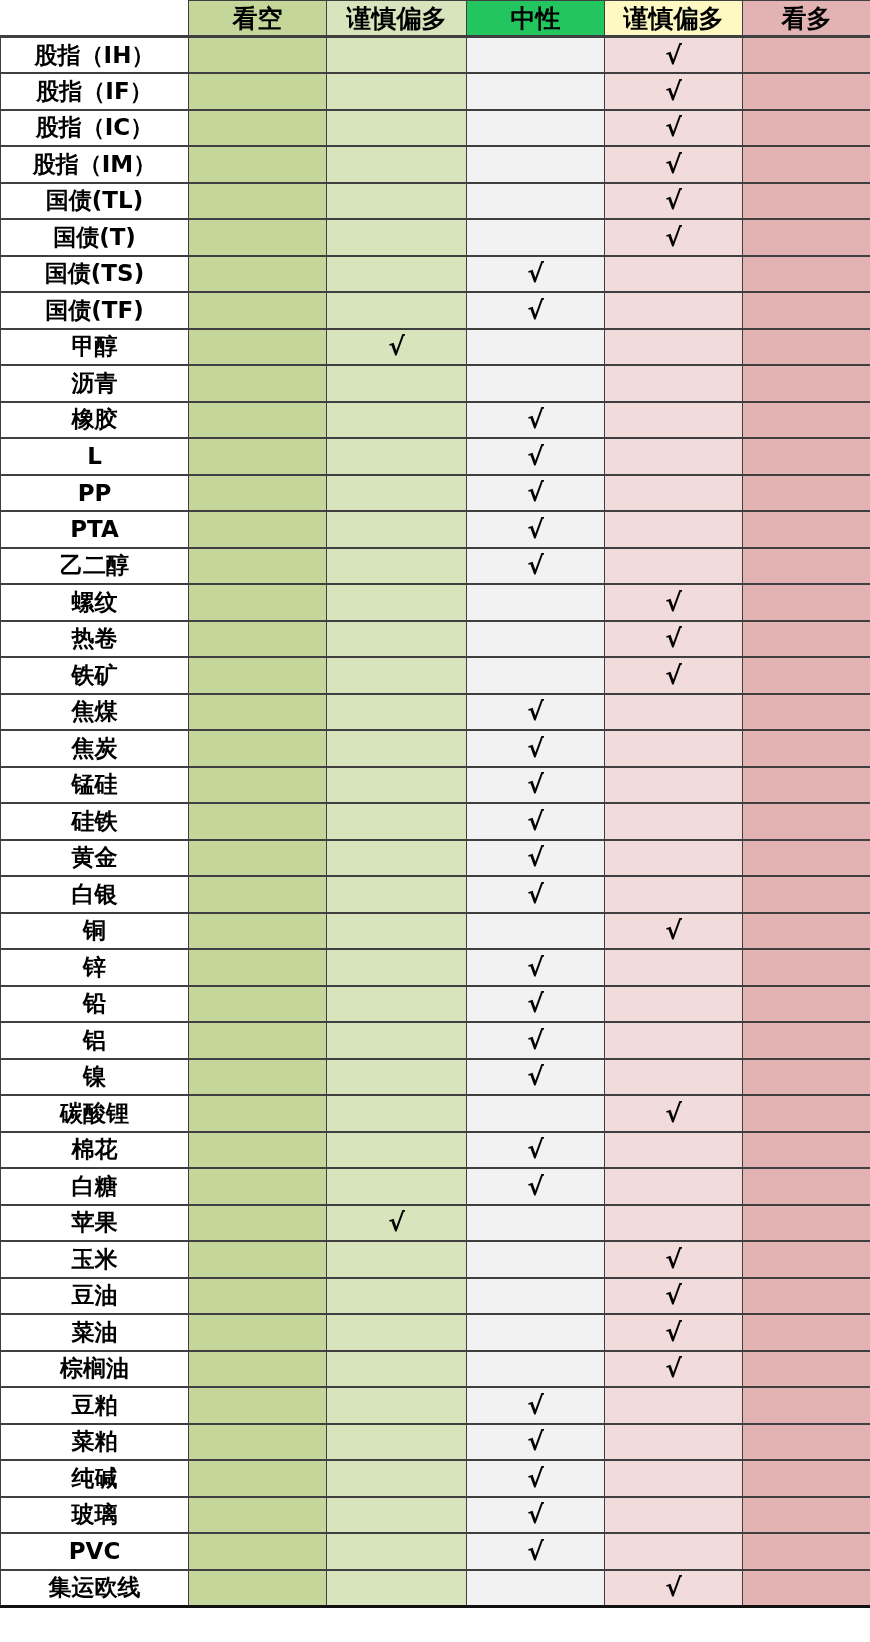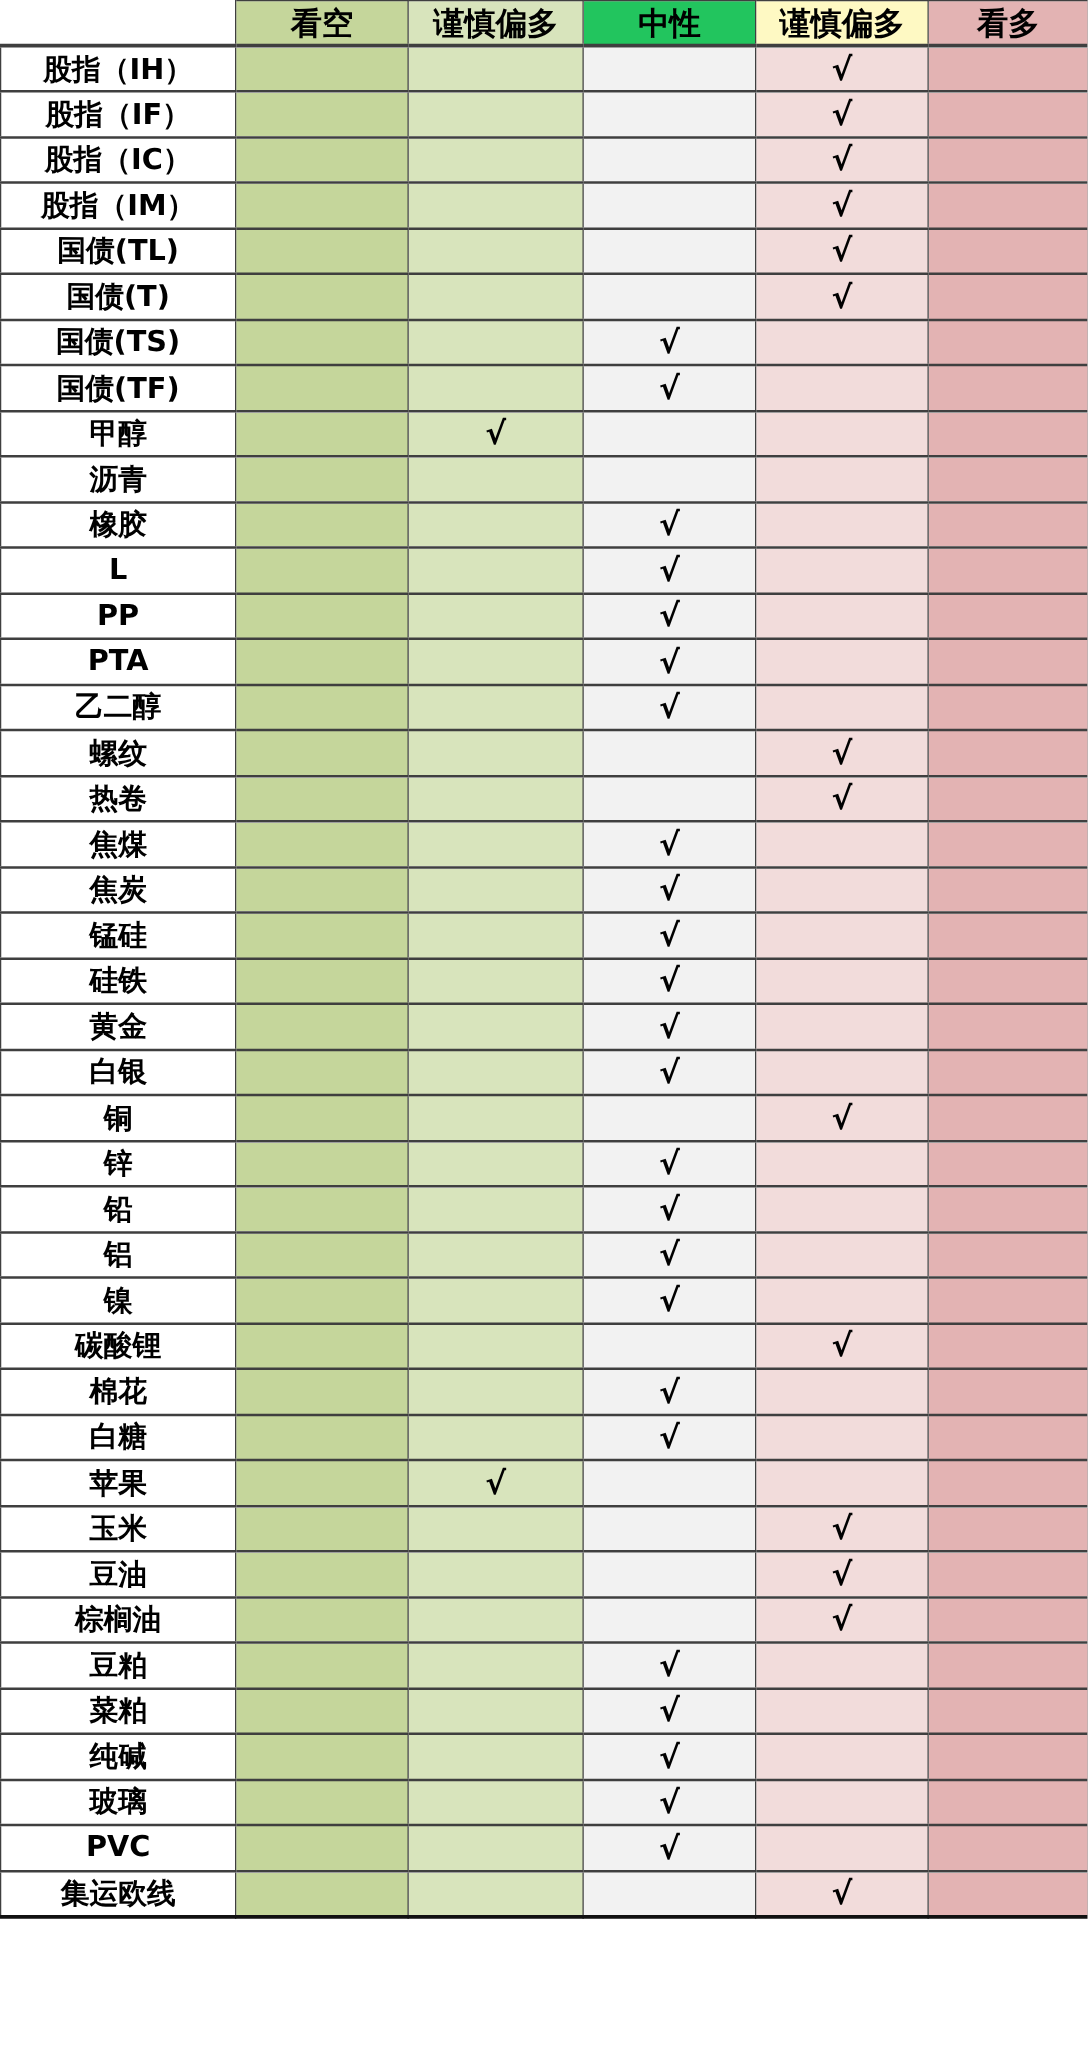--- a/index.html
+++ b/index.html
@@ -206,20 +206,28 @@
         </tr>
         <tr>
           <th class="rowlabel">热卷</th>
           <td style="background: rgb(197, 214, 155);"></td>
           <td style="background: rgb(216, 228, 188);"></td>
           <td style="background: rgb(242, 242, 242);"></td>
           <td style="background: rgb(242, 220, 219);"><span class="check">√</span></td>
           <td style="background: rgb(227, 179, 179);"></td>
         </tr>
         <tr>
+          <th class="rowlabel">铁矿</th>
+          <td style="background: rgb(197, 214, 155);"></td>
+          <td style="background: rgb(216, 228, 188);"></td>
+          <td style="background: rgb(242, 242, 242);"></td>
+          <td style="background: rgb(242, 220, 219);"><span class="check">√</span></td>
+          <td style="background: rgb(227, 179, 179);"></td>
+        </tr>
+        <tr>
           <th class="rowlabel">焦煤</th>
           <td style="background: rgb(197, 214, 155);"></td>
           <td style="background: rgb(216, 228, 188);"></td>
           <td style="background: rgb(242, 242, 242);"><span class="check">√</span></td>
           <td style="background: rgb(242, 220, 219);"></td>
           <td style="background: rgb(227, 179, 179);"></td>
         </tr>
         <tr>
           <th class="rowlabel">焦炭</th>
           <td style="background: rgb(197, 214, 155);"></td>
@@ -335,20 +343,28 @@
         <tr>
           <th class="rowlabel">玉米</th>
           <td style="background: rgb(197, 214, 155);"></td>
           <td style="background: rgb(216, 228, 188);"></td>
           <td style="background: rgb(242, 242, 242);"></td>
           <td style="background: rgb(242, 220, 219);"><span class="check">√</span></td>
           <td style="background: rgb(227, 179, 179);"></td>
         </tr>
         <tr>
           <th class="rowlabel">豆油</th>
+          <td style="background: rgb(197, 214, 155);"></td>
+          <td style="background: rgb(216, 228, 188);"></td>
+          <td style="background: rgb(242, 242, 242);"></td>
+          <td style="background: rgb(242, 220, 219);"><span class="check">√</span></td>
+          <td style="background: rgb(227, 179, 179);"></td>
+        </tr>
+        <tr>
+          <th class="rowlabel">菜油</th>
           <td style="background: rgb(197, 214, 155);"></td>
           <td style="background: rgb(216, 228, 188);"></td>
           <td style="background: rgb(242, 242, 242);"></td>
           <td style="background: rgb(242, 220, 219);"><span class="check">√</span></td>
           <td style="background: rgb(227, 179, 179);"></td>
         </tr>
         <tr>
           <th class="rowlabel">棕榈油</th>
           <td style="background: rgb(197, 214, 155);"></td>
           <td style="background: rgb(216, 228, 188);"></td>

